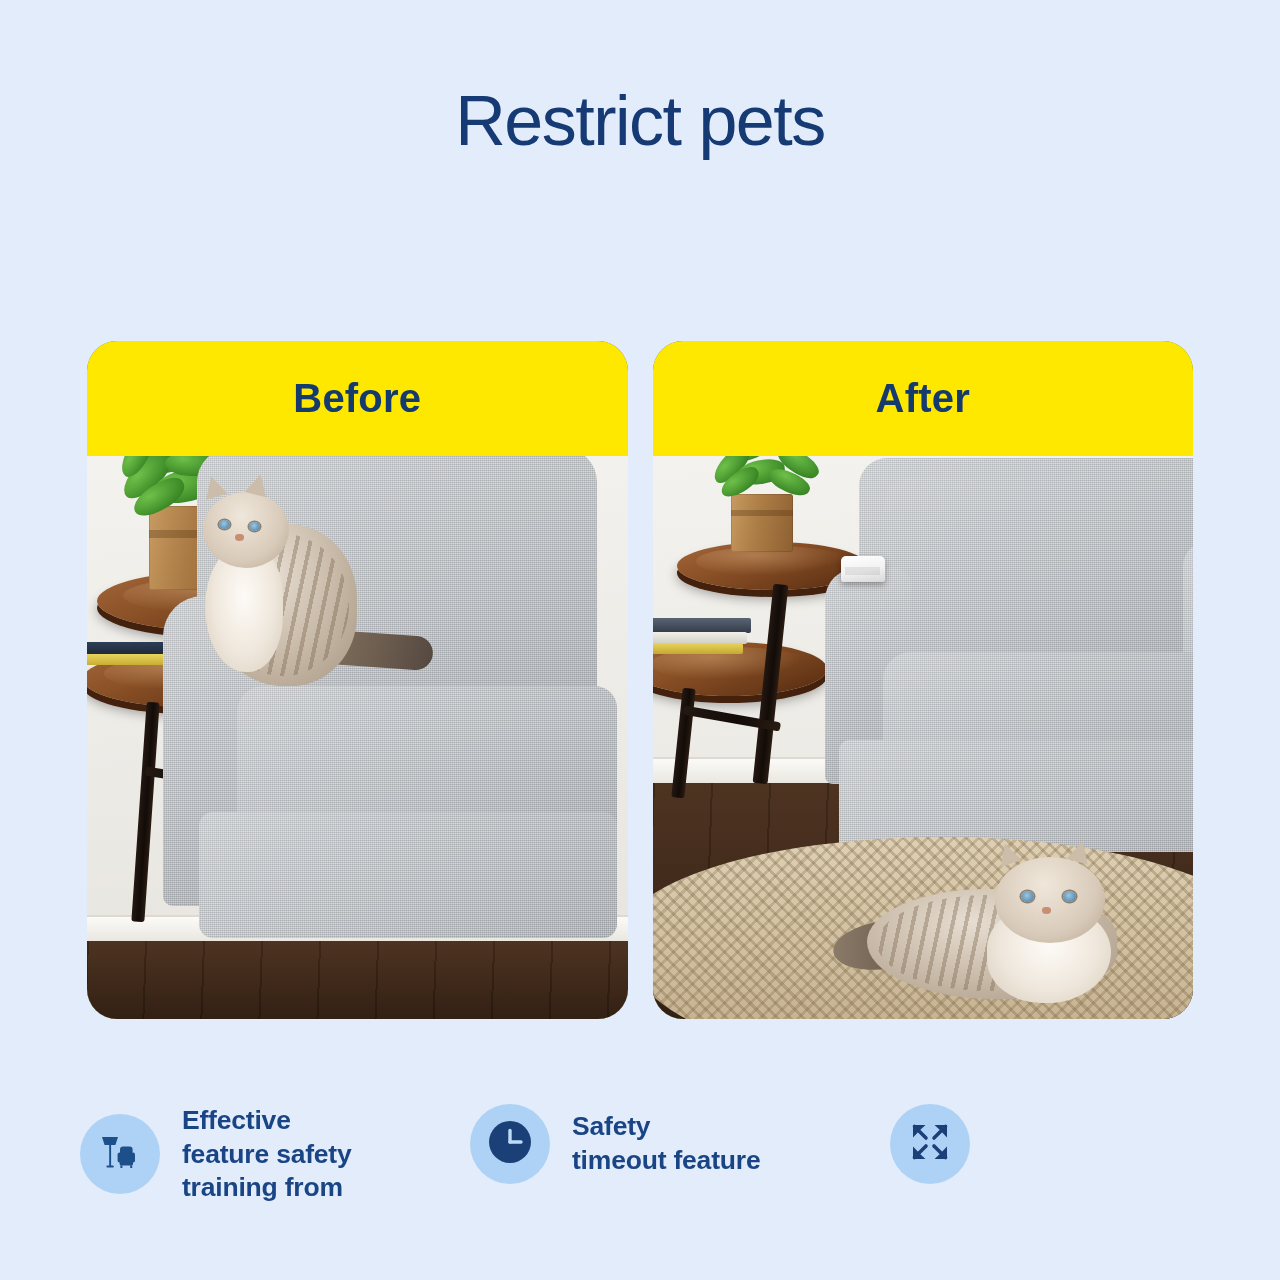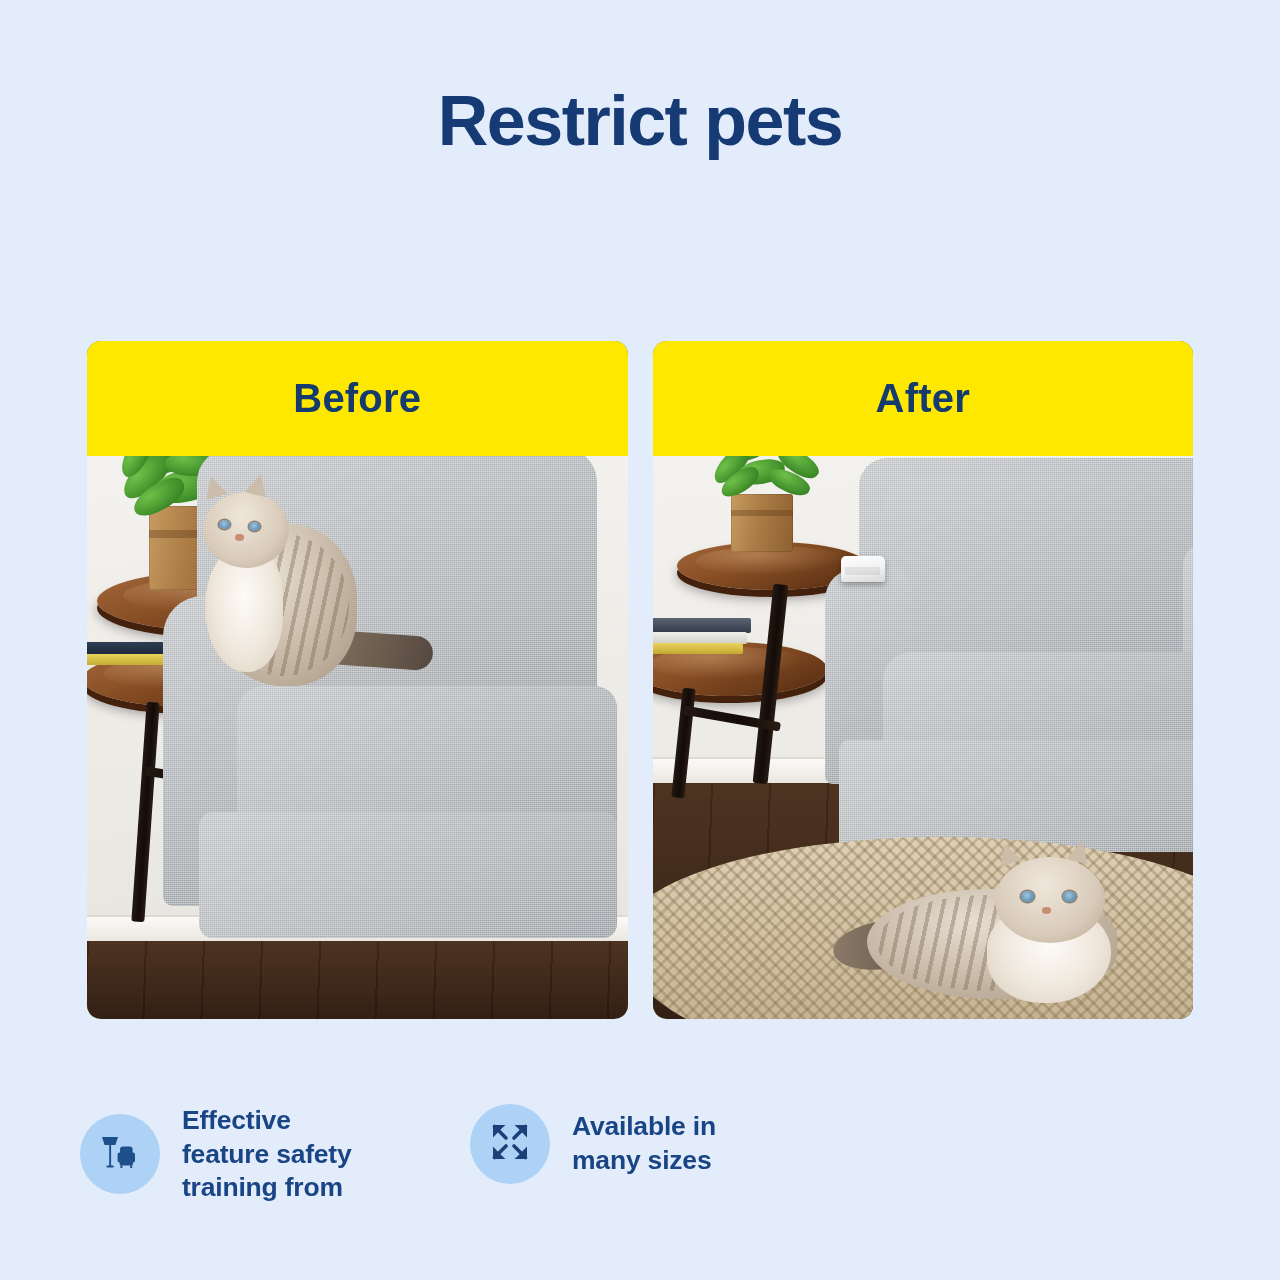--- a/index.html
+++ b/index.html
@@ -11,41 +11,41 @@
     font-family: "Liberation Sans", sans-serif;
     overflow: hidden;
     position: relative;
   }
 
   
   .heading {
     text-align: center;
     padding-top: 86px;
     color: #163a74;
-    font-weight: bold;
+    font-weight: normal;
     font-size: 70px;
     line-height: 1.0;
     letter-spacing: -1.5px;
   }
   .heading .line { display: block; white-space: nowrap; }
   .heading .line2 { margin-top: 16px; }
 
   
   .cards {
     position: absolute;
     left: 87px;
     top: 341px;
     width: 1106px;
     height: 678px;
     display: flex;
     gap: 25px;
   }
   .card {
     flex: 1 1 0;
-    border-radius: 14px;
+    border-radius: 30px;
     overflow: hidden;
     position: relative;
     background: #4d7c0f;
   }
   .card-banner {
     height: 115px;
     background: #ffe800;
     display: flex;
     align-items: center;
     justify-content: center;
@@ -377,38 +377,51 @@
         </svg>
       </span>
     </div>
     <div class="flabel">
       <span class="l">Effective</span>
       <span class="l">feature safety</span>
       <span class="l">training from</span>
     </div>
   </div>
 
+  <div class="feature f2">
+    <div class="fcircle">
+      <span>
+        <svg width="50" height="50" viewBox="0 0 50 50">
+          <circle cx="25" cy="25" r="21" fill="#1b4078"></circle>
+          <g stroke="#bcdcf7" stroke-width="3.4" stroke-linecap="round">
+            <line x1="25" y1="25" x2="25" y2="13.5"></line>
+            <line x1="25" y1="25" x2="36" y2="25"></line>
+          </g>
+        </svg>
+      </span>
+    </div>
+    <div class="flabel">
+      <span class="l">Safety</span>
+      <span class="l">timeout feature</span>
+    </div>
+  </div>
 
   <div class="feature f3">
     <div class="fcircle">
       <span>
         <svg width="46" height="46" viewBox="0 0 46 46">
           <g stroke="#1b4078" stroke-width="3.6" stroke-linecap="round" fill="none">
             <line x1="19" y1="19" x2="7.5" y2="7.5"></line>
             <line x1="27" y1="19" x2="38.5" y2="7.5"></line>
             <line x1="19" y1="27" x2="7.5" y2="38.5"></line>
             <line x1="27" y1="27" x2="38.5" y2="38.5"></line>
           </g>
           <g fill="#1b4078">
             <path d="M6 6 h12.5 l-4.6 4.2 L6 18.5 Z"></path>
             <path d="M40 6 h-12.5 l4.6 4.2 L40 18.5 Z"></path>
             <path d="M6 40 h12.5 l-4.6 -4.2 L6 27.5 Z"></path>
             <path d="M40 40 h-12.5 l4.6 -4.2 L40 27.5 Z"></path>
           </g>
         </svg>
       </span>
     </div>
-    <div class="flabel">
-      <span class="l">Available in</span>
-      <span class="l">many sizes</span>
-    </div>
   </div>
 </div>
 
 </body></html>

